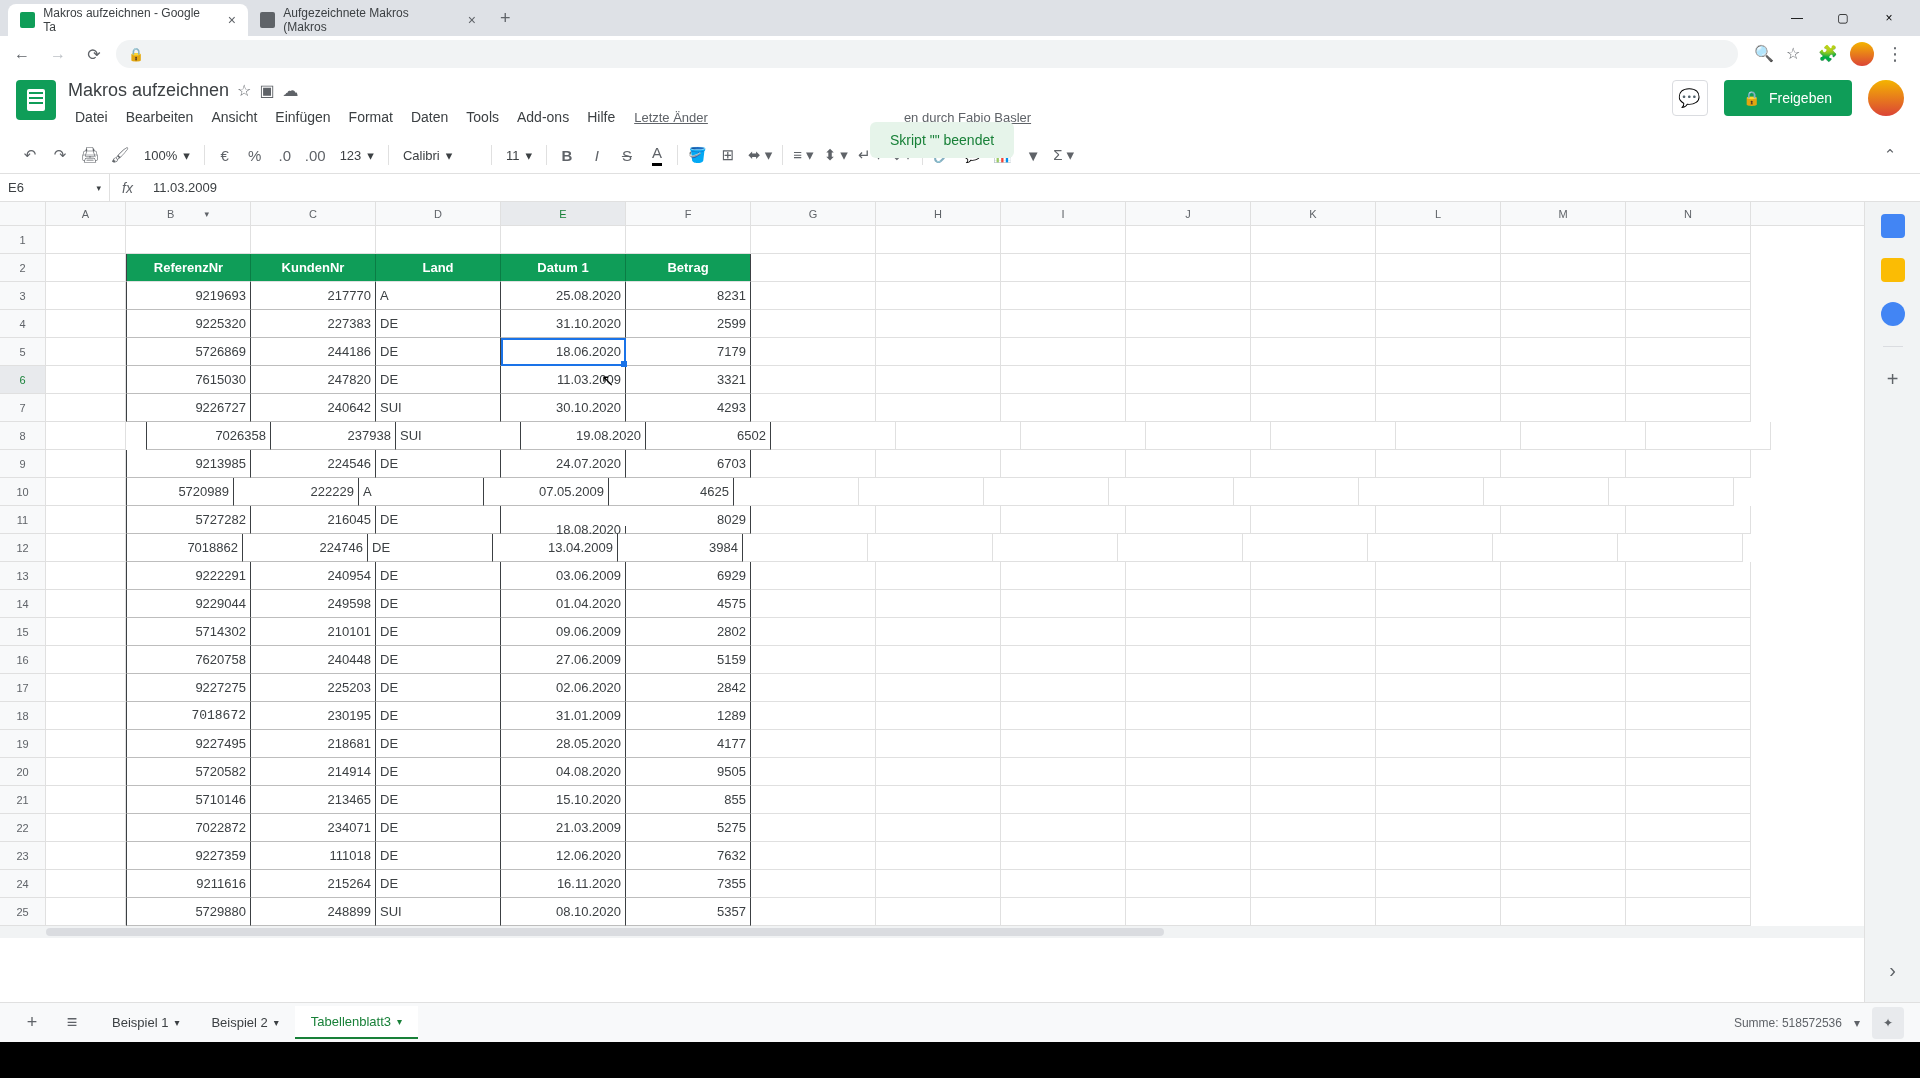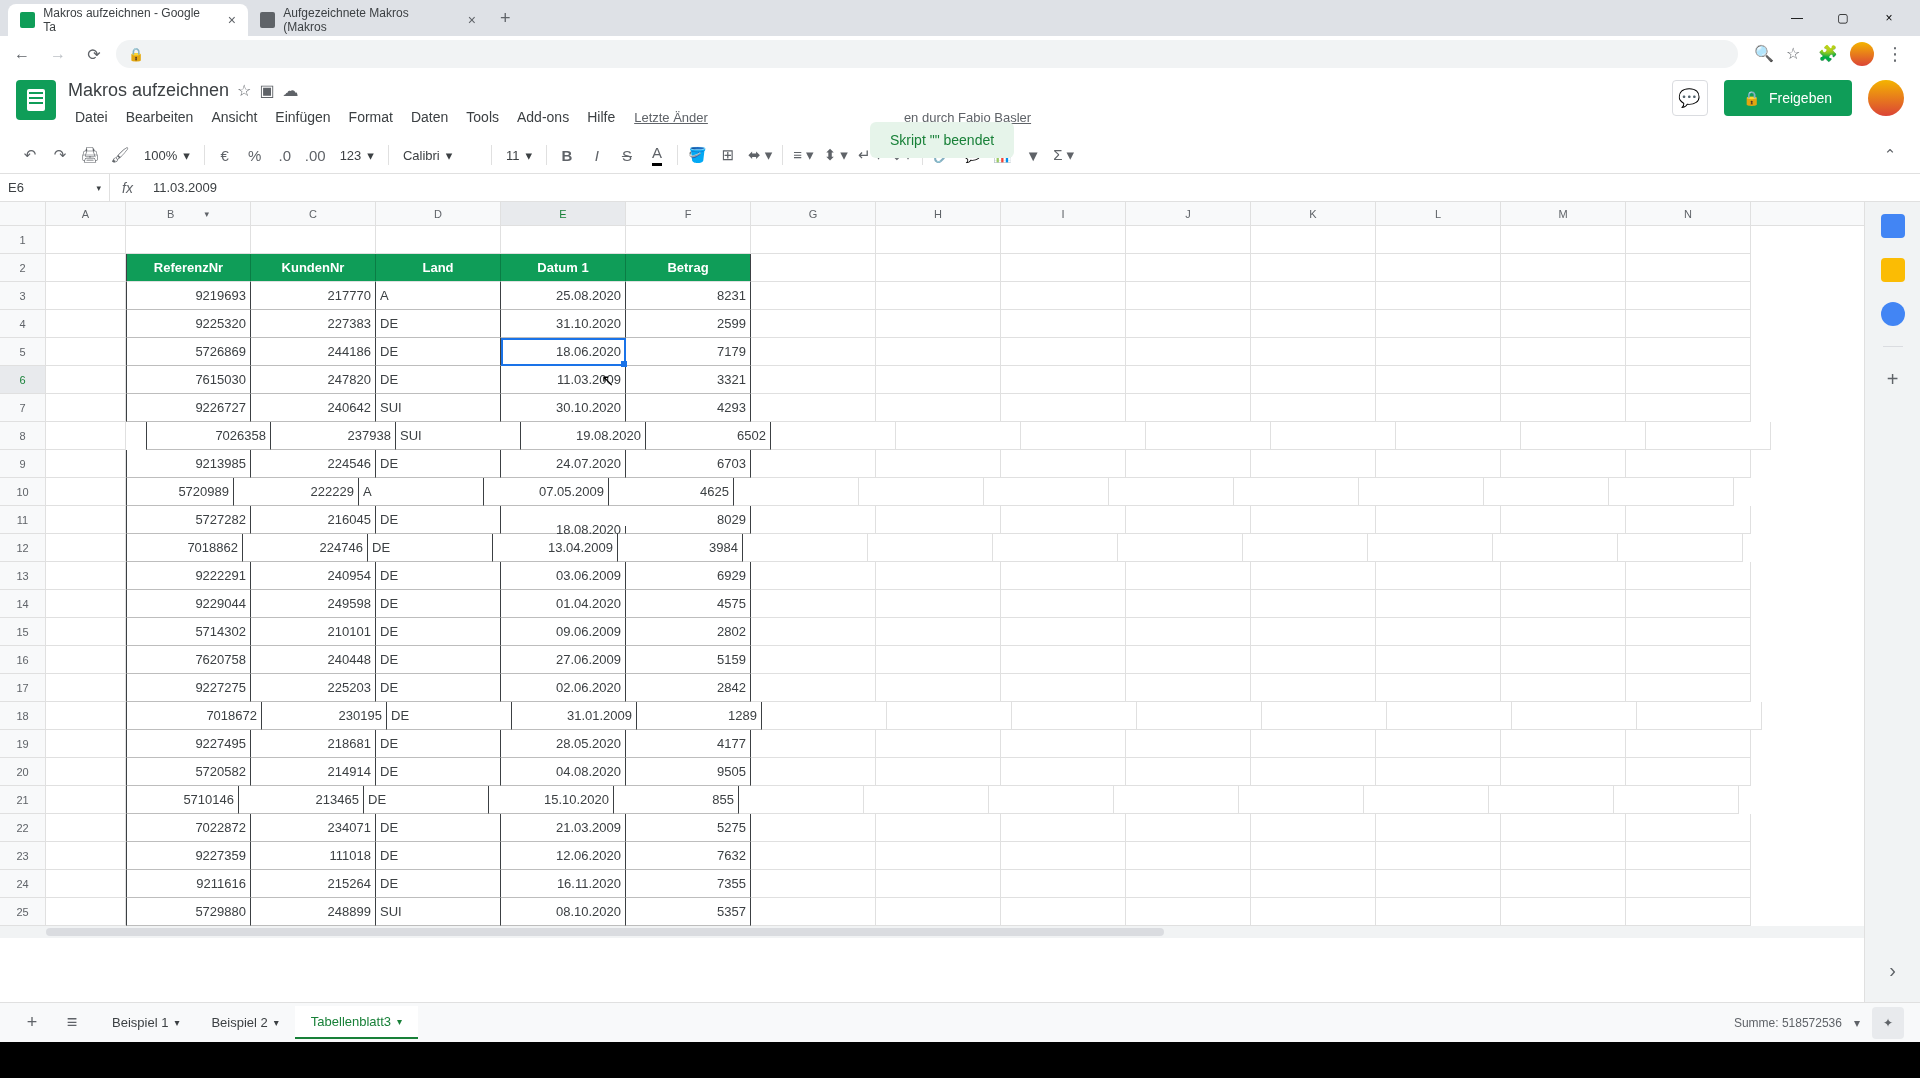--- a/index.html
+++ b/index.html
@@ -556,21 +556,21 @@
             <div class="cell" style="width: 125px;"></div>
             <div class="cell" style="width: 125px;"></div>
             <div class="cell" style="width: 125px;"></div>
             <div class="cell" style="width: 125px;"></div>
             <div class="cell" style="width: 125px;"></div>
             <div class="cell" style="width: 125px;"></div>
             <div class="cell" style="width: 125px;"></div>
           </div>
           <div class="data-row">
             <div class="cell col-A" style="width: 80px;"></div>
-            <div class="cell right" style="width: 136px; border-left: 1px solid rgb(60, 64, 67); border-bottom: 1px solid rgb(189, 189, 189); border-right: 1px solid rgb(60, 64, 67);">7018672</div>
+            <div class="cell right" style="width: 125px; border-left: 1px solid rgb(60, 64, 67); border-bottom: 1px solid rgb(189, 189, 189); border-right: 1px solid rgb(60, 64, 67); font-family: Liberation Mono, monospace;">7018672</div>
             <div class="cell right" style="width: 125px; border-bottom: 1px solid rgb(189, 189, 189); border-right: 1px solid rgb(60, 64, 67);">230195</div>
             <div class="cell " style="width: 125px; border-bottom: 1px solid rgb(189, 189, 189); border-right: 1px solid rgb(60, 64, 67);">DE</div>
             <div class="cell right" style="width: 125px; border-bottom: 1px solid rgb(189, 189, 189); border-right: 1px solid rgb(60, 64, 67);">31.01.2009</div>
             <div class="cell right" style="width: 125px; border-right: 1px solid rgb(60, 64, 67); border-bottom: 1px solid rgb(189, 189, 189);">1289</div>
             <div class="cell" style="width: 125px;"></div>
             <div class="cell" style="width: 125px;"></div>
             <div class="cell" style="width: 125px;"></div>
             <div class="cell" style="width: 125px;"></div>
             <div class="cell" style="width: 125px;"></div>
             <div class="cell" style="width: 125px;"></div>
@@ -604,21 +604,21 @@
             <div class="cell" style="width: 125px;"></div>
             <div class="cell" style="width: 125px;"></div>
             <div class="cell" style="width: 125px;"></div>
             <div class="cell" style="width: 125px;"></div>
             <div class="cell" style="width: 125px;"></div>
             <div class="cell" style="width: 125px;"></div>
             <div class="cell" style="width: 125px;"></div>
           </div>
           <div class="data-row">
             <div class="cell col-A" style="width: 80px;"></div>
-            <div class="cell right" style="width: 113px; border-left: 1px solid rgb(60, 64, 67); border-bottom: 1px solid rgb(189, 189, 189); border-right: 1px solid rgb(60, 64, 67);">5710146</div>
+            <div class="cell right" style="width: 125px; border-left: 1px solid rgb(60, 64, 67); border-bottom: 1px solid rgb(189, 189, 189); border-right: 1px solid rgb(60, 64, 67);">5710146</div>
             <div class="cell right" style="width: 125px; border-bottom: 1px solid rgb(189, 189, 189); border-right: 1px solid rgb(60, 64, 67);">213465</div>
             <div class="cell " style="width: 125px; border-bottom: 1px solid rgb(189, 189, 189); border-right: 1px solid rgb(60, 64, 67);">DE</div>
             <div class="cell right" style="width: 125px; border-bottom: 1px solid rgb(189, 189, 189); border-right: 1px solid rgb(60, 64, 67);">15.10.2020</div>
             <div class="cell right" style="width: 125px; border-right: 1px solid rgb(60, 64, 67); border-bottom: 1px solid rgb(189, 189, 189);">855</div>
             <div class="cell" style="width: 125px;"></div>
             <div class="cell" style="width: 125px;"></div>
             <div class="cell" style="width: 125px;"></div>
             <div class="cell" style="width: 125px;"></div>
             <div class="cell" style="width: 125px;"></div>
             <div class="cell" style="width: 125px;"></div>

